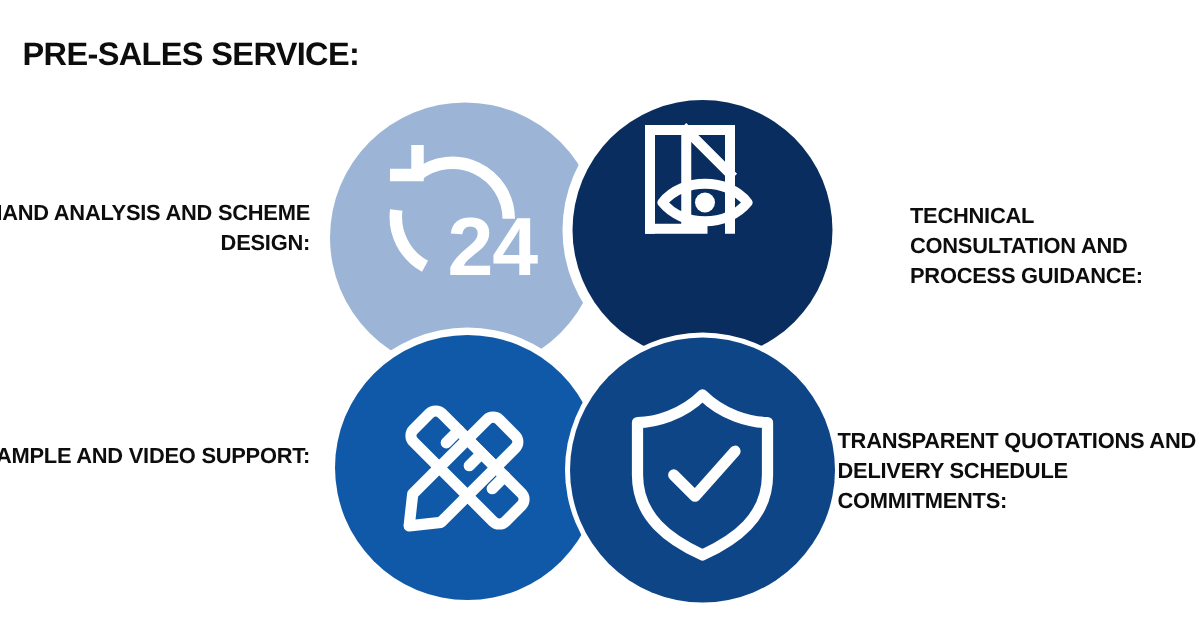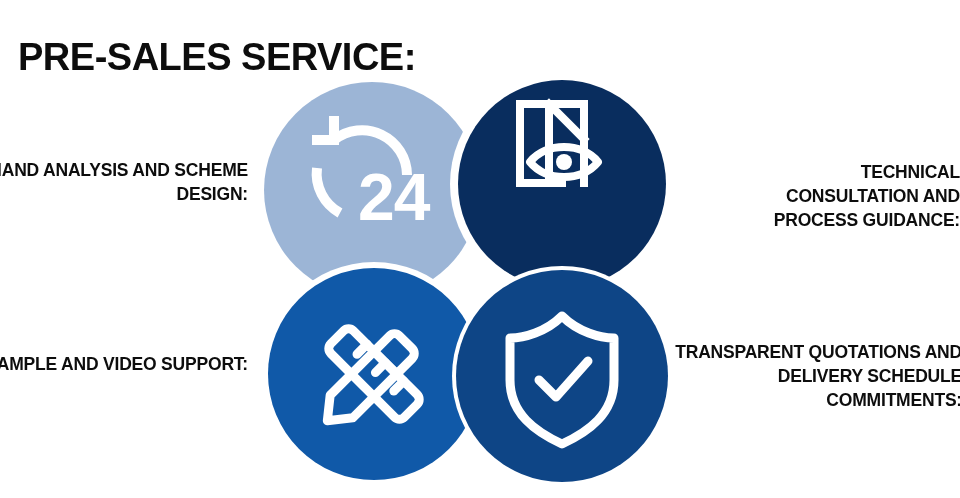--- a/index.html
+++ b/index.html
@@ -13,21 +13,21 @@
     position: relative;
     overflow: hidden;
     font-family: "Liberation Sans", sans-serif;
     color: #000000;
   }
 
   #page-title {
     position: absolute;
     left: 18px;
     top: 11px;
-    font-size: 38px;
+    font-size: 26px;
     font-weight: bold;
     letter-spacing: -0.5px;
     color: #0d0d0d;
     white-space: nowrap;
   }
 
   #diagram {
     position: absolute;
     left: 262px;
     top: 80px;
@@ -37,21 +37,21 @@
 
   .label {
     position: absolute;
     font-size: 17.5px;
     font-weight: bold;
     line-height: 24px;
     letter-spacing: -0.2px;
     color: #0d0d0d;
   }
   .label-left  { text-align: right; }
-  .label-right { text-align: right; }
+  .label-right { text-align: left; }
 
   #label-demand {
     right: 712px;
     top: 158px;
     width: 300px;
   }
   #label-sample {
     right: 712px;
     top: 352px;
     width: 300px;

